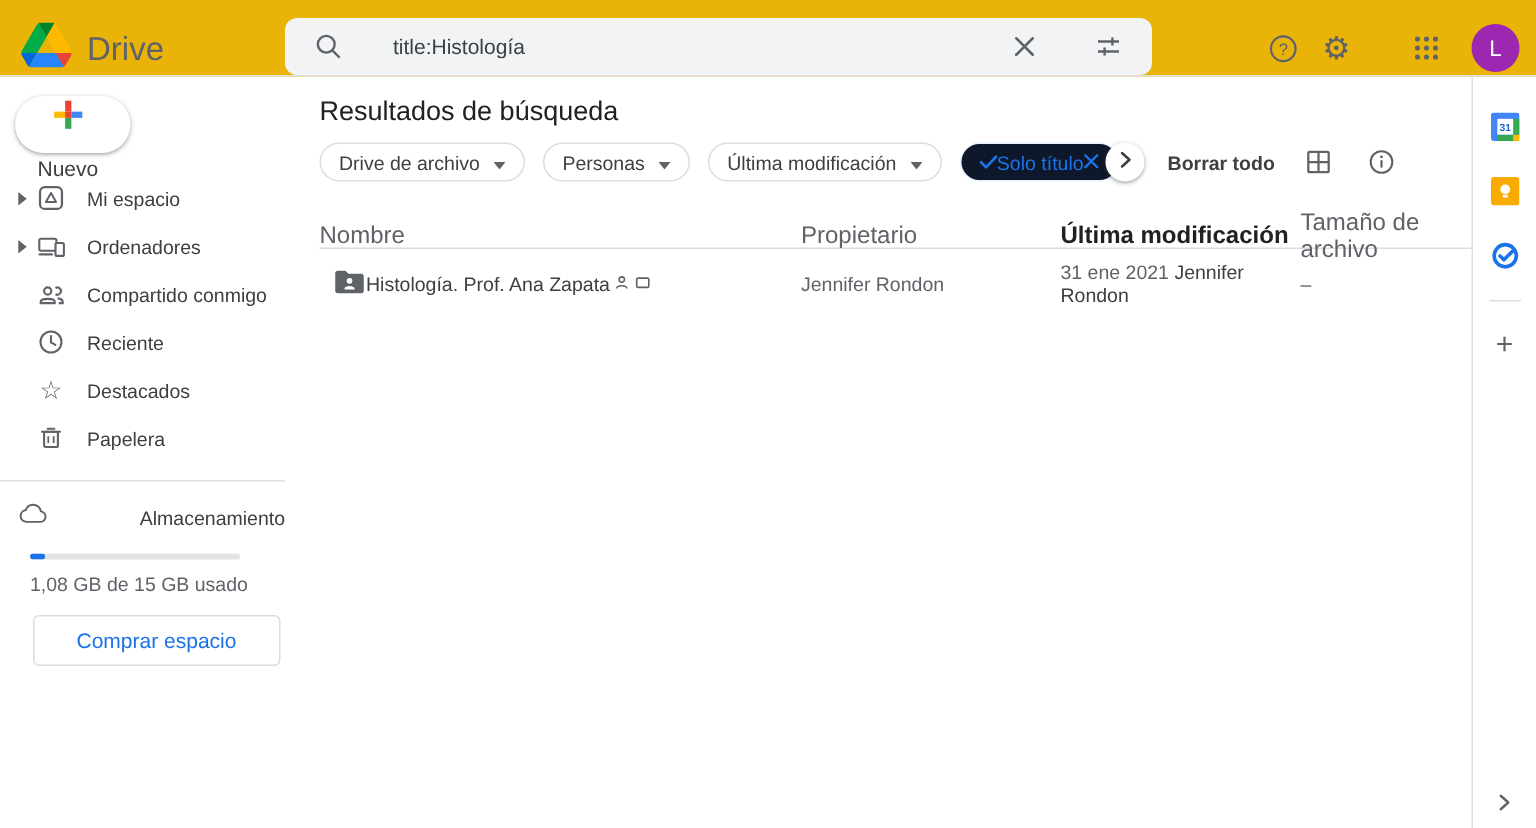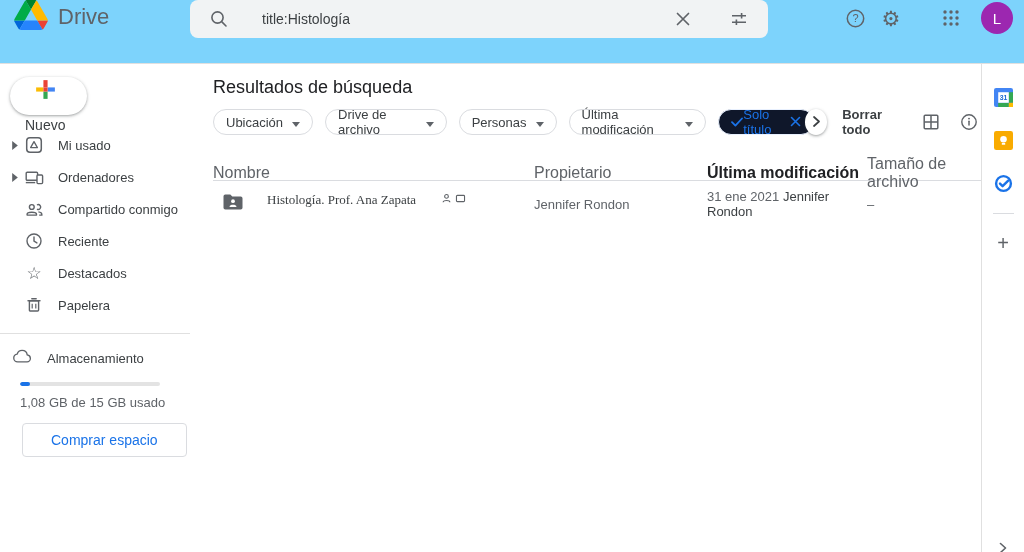--- a/index.html
+++ b/index.html
@@ -1,21 +1,21 @@
 <!DOCTYPE html>
 <html><head>
 <meta charset="utf-8">
 <style>
   * { margin:0; padding:0; box-sizing:border-box; }
   html,body { background:#fff; }
   body { font-family:"Liberation Sans","DejaVu Sans",sans-serif; color:#3c4043; }
   .app { position:relative; width:1024px; height:552px; background:#fff; overflow:hidden; }
 
   
-  .topbar { display:flex; align-items:flex-start; height:64px; border-bottom:1px solid #e0e0e0; background:#7dd3fc; }
+  .topbar { display:flex; align-items:flex-end; height:51px; border-bottom:1px solid #e0e0e0; background:#eab308; }
   .logo-box { width:190px; flex:none; display:flex; align-items:center; padding-left:14px; gap:10px; }
   .app-name { font-size:22px; color:#5f6368; }
   .searchbar { width:578px; height:38px; background:#f1f3f4; border-radius:8px; display:flex; align-items:center; padding:0 14px; gap:20px; }
   .search-input { flex:1; border:none; outline:none; background:transparent; font-size:14px; color:#3c4043; font-family:inherit; margin-left:8px; }
   .sb-icon-btn { width:30px; height:30px; display:flex; align-items:center; justify-content:center; border-radius:50%; cursor:pointer; flex:none; }
   .top-right { margin-left:auto; display:flex; align-items:center; padding-right:11px; }
   .tr-btn { width:36px; height:36px; display:flex; align-items:center; justify-content:center; border-radius:50%; cursor:pointer; }
   .gear-glyph { font-size:21px; color:#5f6368; line-height:1; }
   .apps-btn { margin-left:24px; }
   .avatar { width:32px; height:32px; border-radius:50%; background:#9c27b0; color:#fff; font-size:15px; display:flex; align-items:center; justify-content:center; margin-left:12px; cursor:pointer; }
@@ -27,21 +27,21 @@
   .sidebar { width:190px; flex:none; padding-top:13px; }
   .new-btn { margin-left:10px; height:38px; display:inline-flex; align-items:center; gap:12px; padding:0 22px 0 15px; background:#fff; border:none; border-radius:19px; box-shadow:0 1px 2px 0 rgba(60,64,67,.30), 0 1px 3px 1px rgba(60,64,67,.15); font-size:14px; font-weight:500; color:#3c4043; cursor:pointer; font-family:inherit;flex-direction:column; }
   .nav { margin-top:14px; }
   .nav-item { height:32px; display:flex; align-items:center; padding-left:8px; cursor:pointer; }
   .nav-arrow { width:14px; display:flex; align-items:center; justify-content:center; }
   .nav-ico { width:24px; display:flex; align-items:center; justify-content:center; }
   .nav-label { margin-left:12px; font-size:13px; font-weight:500; color:#3c4043; }
   .glyph-star { font-size:17px; color:#5f6368; line-height:1; }
   .side-divider { border-top:1px solid #e0e0e0; margin-top:12px; }
   .storage { padding-top:6px; }
-  .storage-head { height:36px; display:flex; align-items:center; padding-left:12px; cursor:pointer; }
+  .storage-head { height:36px; display:flex; align-items:center; padding-left:12px; cursor:pointer;justify-content:space-between; }
   .storage-label { margin-left:14px; font-size:13px; font-weight:500; color:#3c4043; }
   .progress-track { margin:6px 30px 0 20px; height:4px; border-radius:2px; background:#e3e3e3; overflow:hidden; }
   .progress-fill { height:100%; background:#1a73e8; border-radius:2px; }
   .usage-text { margin:9px 0 0 20px; font-size:13px; color:#5f6368; }
   .buy-btn { margin:13px 0 0 22px; padding:8px 28px; background:#fff; border:1px solid #dadce0; border-radius:4px; color:#1a73e8; font-size:14px; font-weight:500; cursor:pointer; font-family:inherit; }
 
   
   .main { flex:1; min-width:0; padding-left:23px; }
   .page-title { margin-top:13px; font-size:18px; font-weight:400; color:#202124; }
   .chips-row { margin-top:9px; display:flex; align-items:center; }
@@ -50,21 +50,21 @@
   .next-circle { width:26px; height:26px; border-radius:50%; background:#fff; box-shadow:0 1px 2px 0 rgba(60,64,67,.30),0 1px 3px 1px rgba(60,64,67,.15); display:flex; align-items:center; justify-content:center; margin-left:-9px; cursor:pointer; z-index:2; }
   .clear-all { margin-left:15px; font-size:13px; font-weight:700; color:#3c4043; cursor:pointer; }
   .view-btn { margin-left:15px; width:28px; height:28px; display:flex; align-items:center; justify-content:center; border-radius:50%; cursor:pointer; }
   .info-btn { margin-left:14px; }
 
   
   .tbl-header { margin-top:18px; display:grid; grid-template-columns:1fr 173px 160px 108px; align-items:center; height:26px; border-bottom:1px solid #dadce0; font-size:16px; color:#5f6368; padding-right:6px; }
   .th { cursor:pointer; }
   .th-modified { color:#202124; font-weight:700; }
   .tbl-row { display:grid; grid-template-columns:1fr 173px 160px 108px; align-items:center; height:46px; font-size:13px; color:#5f6368; padding-right:6px; cursor:pointer; }
-  .name-cell { display:flex; align-items:flex-start; gap:23px; padding-left:9px; min-width:0;font-family:Liberation Serif, serif; }
+  .name-cell { display:flex; align-items:center; gap:0; padding-left:9px; min-width:0; }
   .row-name { font-weight:500; color:#3c4043; white-space:nowrap; }
   .mini-icons { display:flex; align-items:center; gap:3px; margin-left:2px; }
   .modified-cell .by { color:#3c4043; font-weight:500; }
 
   
   .rail { width:43px; flex:none; border-left:1px solid #e0e0e0; position:relative; display:flex; flex-direction:column; align-items:center; padding-top:23px; gap:23px; }
   .rail-btn { width:20px; height:20px; display:flex; align-items:center; justify-content:center; cursor:pointer; }
   .rail-divider { width:21px; border-top:1px solid #dadce0; margin-top:-3px; }
   .rail-plus { font-size:20px; color:#5f6368; line-height:1; cursor:pointer; margin-top:-4px; }
   .rail-chevron { position:absolute; bottom:13px; left:0; right:0; display:flex; justify-content:center; cursor:pointer; }
@@ -162,21 +162,21 @@
             <svg width="6" height="9" viewBox="0 0 5 8">
                 <path d="M0 0 L5 4 L0 8 Z" fill="#5f6368"></path>
               </svg>
           </span>
           <span class="nav-ico">
             <svg width="18" height="18" viewBox="0 0 18 18">
                 <rect x="1.7" y="1.7" width="14.6" height="14.6" rx="3.2" fill="none" stroke="#5f6368" stroke-width="1.5"></rect>
                 <path d="M9 5.6 L12.4 11.6 H5.6 Z" fill="none" stroke="#5f6368" stroke-width="1.3" stroke-linejoin="round"></path>
               </svg>
           </span>
-          <span class="nav-label">Mi usado</span>
+          <span class="nav-label">Mi espacio</span>
         </div>
 
         <div class="nav-item">
           <span class="nav-arrow">
             <svg width="6" height="9" viewBox="0 0 5 8">
                 <path d="M0 0 L5 4 L0 8 Z" fill="#5f6368"></path>
               </svg>
           </span>
           <span class="nav-ico">
             <svg width="19" height="19" viewBox="0 0 19 19">
@@ -249,26 +249,20 @@
         </div>
         <div class="usage-text">1,08 GB de 15 GB usado</div>
         <button class="buy-btn">Comprar espacio</button>
       </div>
     </div>
 
     <div class="main">
       <div class="page-title">Resultados de búsqueda</div>
 
       <div class="chips-row">
-        <span class="chip">
-          <span>Ubicación</span>
-          <span><svg width="8" height="5" viewBox="0 0 8 5">
-                <path d="M0 0 L8 0 L4 5 Z" fill="#5f6368"></path>
-              </svg></span>
-        </span>
         <span class="chip">
           <span>Drive de archivo</span>
           <span><svg width="8" height="5" viewBox="0 0 8 5">
                 <path d="M0 0 L8 0 L4 5 Z" fill="#5f6368"></path>
               </svg></span>
         </span>
         <span class="chip">
           <span>Personas</span>
           <span><svg width="8" height="5" viewBox="0 0 8 5">
                 <path d="M0 0 L8 0 L4 5 Z" fill="#5f6368"></path>

